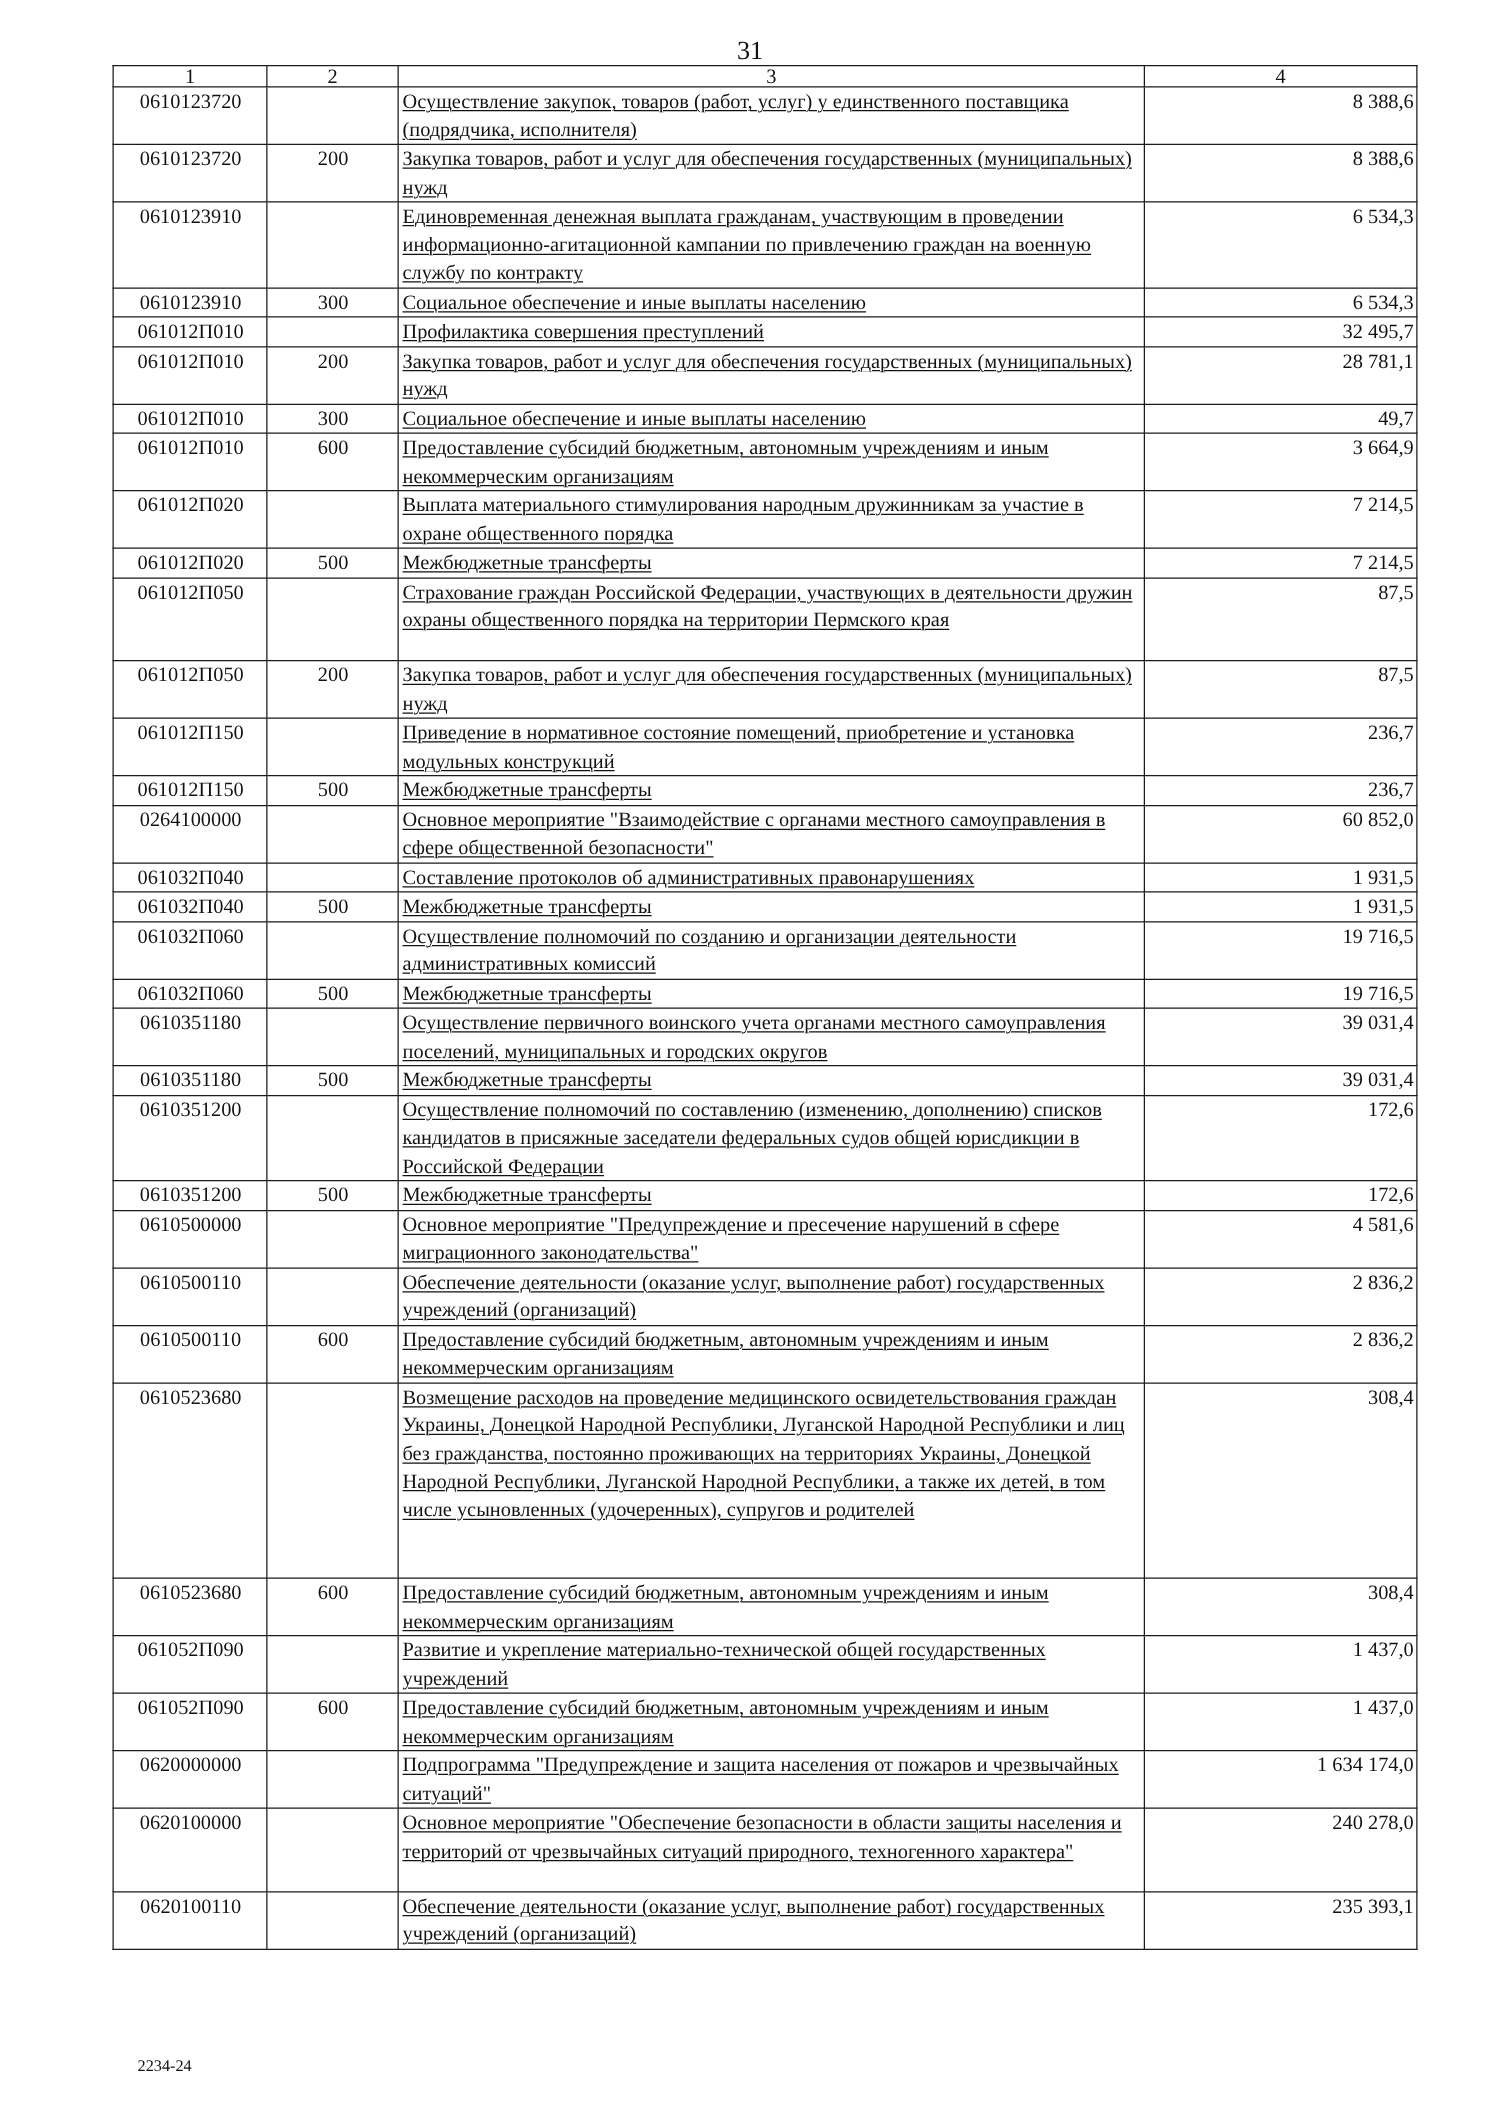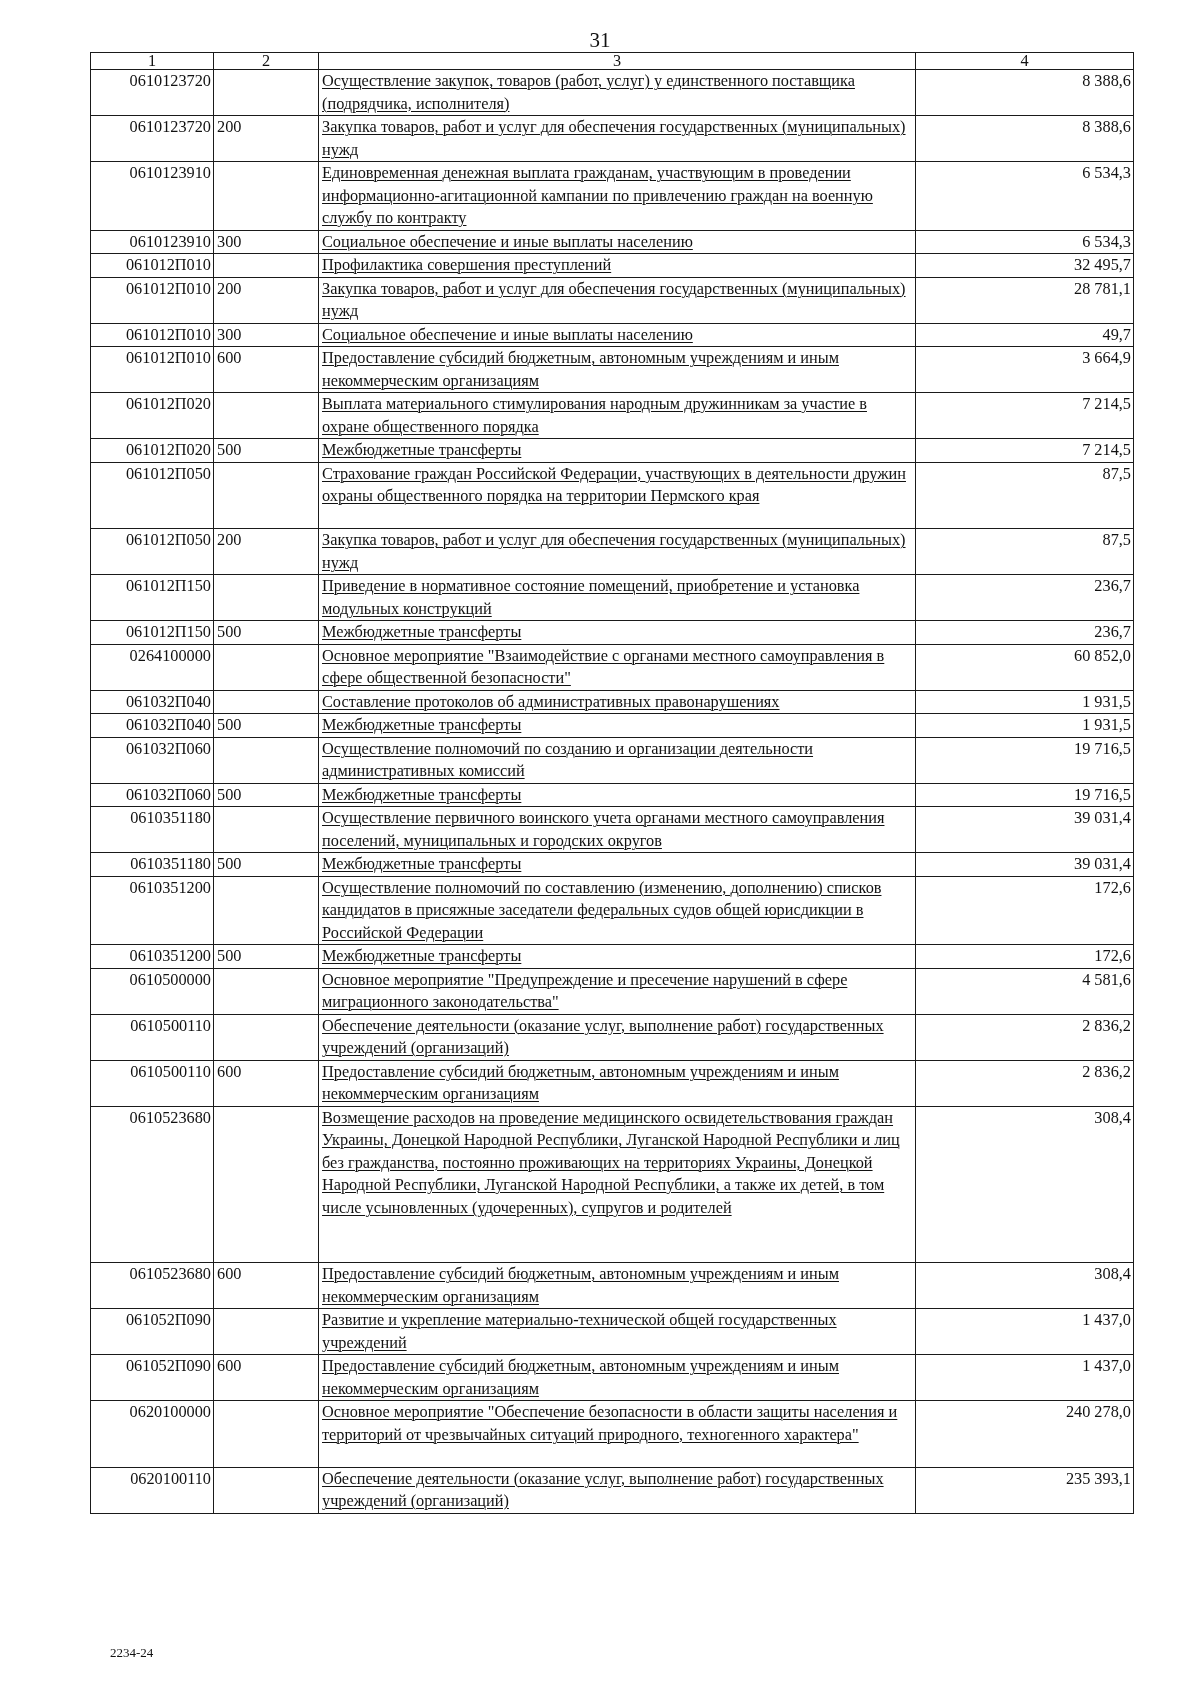--- a/index.html
+++ b/index.html
@@ -5,22 +5,22 @@
   html, body { margin:0; padding:0; background:#ffffff; }
   body { width:1200px; height:1694px; position:relative; overflow:hidden;
          font-family:"Liberation Serif", "DejaVu Serif", serif; color:#111; }
   .page-num { position:absolute; top:30px; left:580px; width:40px; text-align:center;
               font-size:21px; line-height:20px; }
   table.budget { position:absolute; top:52px; left:90px; border-collapse:collapse;
                  table-layout:fixed; width:1043px; }
   table.budget td { border:1.5px solid #1a1a1a; vertical-align:top; font-size:16.3px;
                     line-height:22.5px; padding:0 2px 0 3px; }
   table.budget tr.head td { text-align:center; line-height:16px; height:16px; padding:0; }
-  td.c1 { text-align:right; }
-  td.c2 { }
+  td.c1 { text-align:center; }
+  td.c2 { text-align:center; }
   td.c3 { text-align:left; text-decoration:underline; text-decoration-thickness:1px; text-underline-offset:2px; }
   td.c4 { text-align:right; }
   col.w1 { width:123px; } col.w2 { width:105px; } col.w3 { width:597px; } col.w4 { width:218px; }
   .footer-code { position:absolute; top:1645px; left:110px; font-size:13px; }
 </style>
 </head>
 <body>
 
 <div class="page-num">31</div>
 
@@ -211,20 +211,26 @@
         <td class="c2"></td>
         <td class="c3">Развитие и укрепление материально-технической общей государственных учреждений</td>
         <td class="c4">1 437,0</td>
       </tr>
       <tr style="height: 44px;">
         <td class="c1">061052П090</td>
         <td class="c2">600</td>
         <td class="c3">Предоставление субсидий бюджетным, автономным учреждениям и иным некоммерческим организациям</td>
         <td class="c4">1 437,0</td>
       </tr>
+      <tr style="height: 44px;">
+        <td class="c1">0620000000</td>
+        <td class="c2"></td>
+        <td class="c3">Подпрограмма "Предупреждение и защита населения от пожаров и чрезвычайных ситуаций"</td>
+        <td class="c4">1 634 174,0</td>
+      </tr>
       <tr style="height: 66.5px;">
         <td class="c1">0620100000</td>
         <td class="c2"></td>
         <td class="c3">Основное мероприятие "Обеспечение безопасности в области защиты населения и территорий от чрезвычайных ситуаций природного, техногенного характера"</td>
         <td class="c4">240 278,0</td>
       </tr>
       <tr style="height: 44px; margin-top: 10px;">
         <td class="c1">0620100110</td>
         <td class="c2"></td>
         <td class="c3">Обеспечение деятельности (оказание услуг, выполнение работ) государственных учреждений (организаций)</td>

